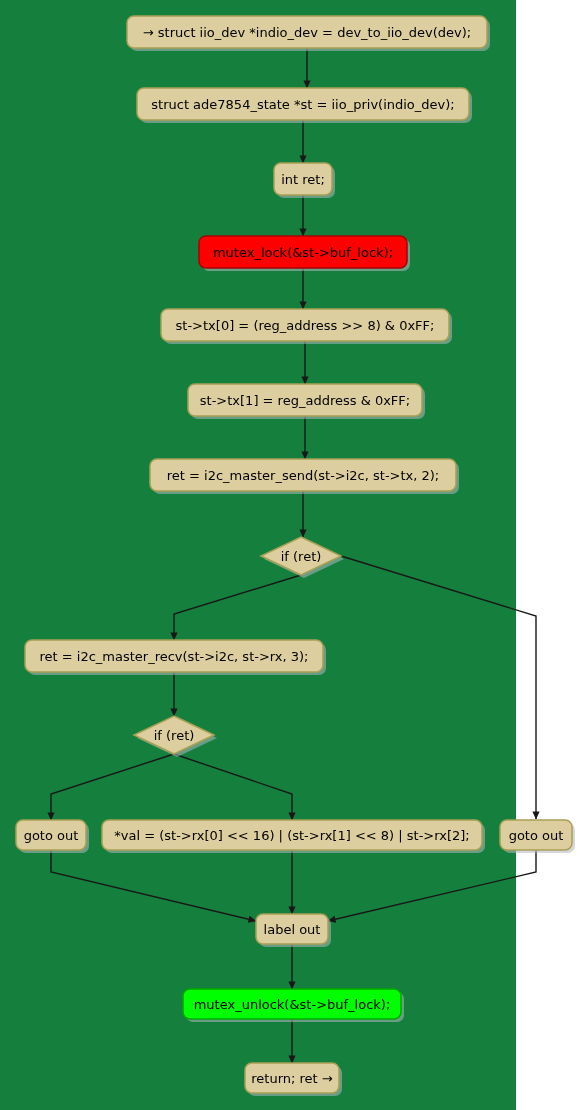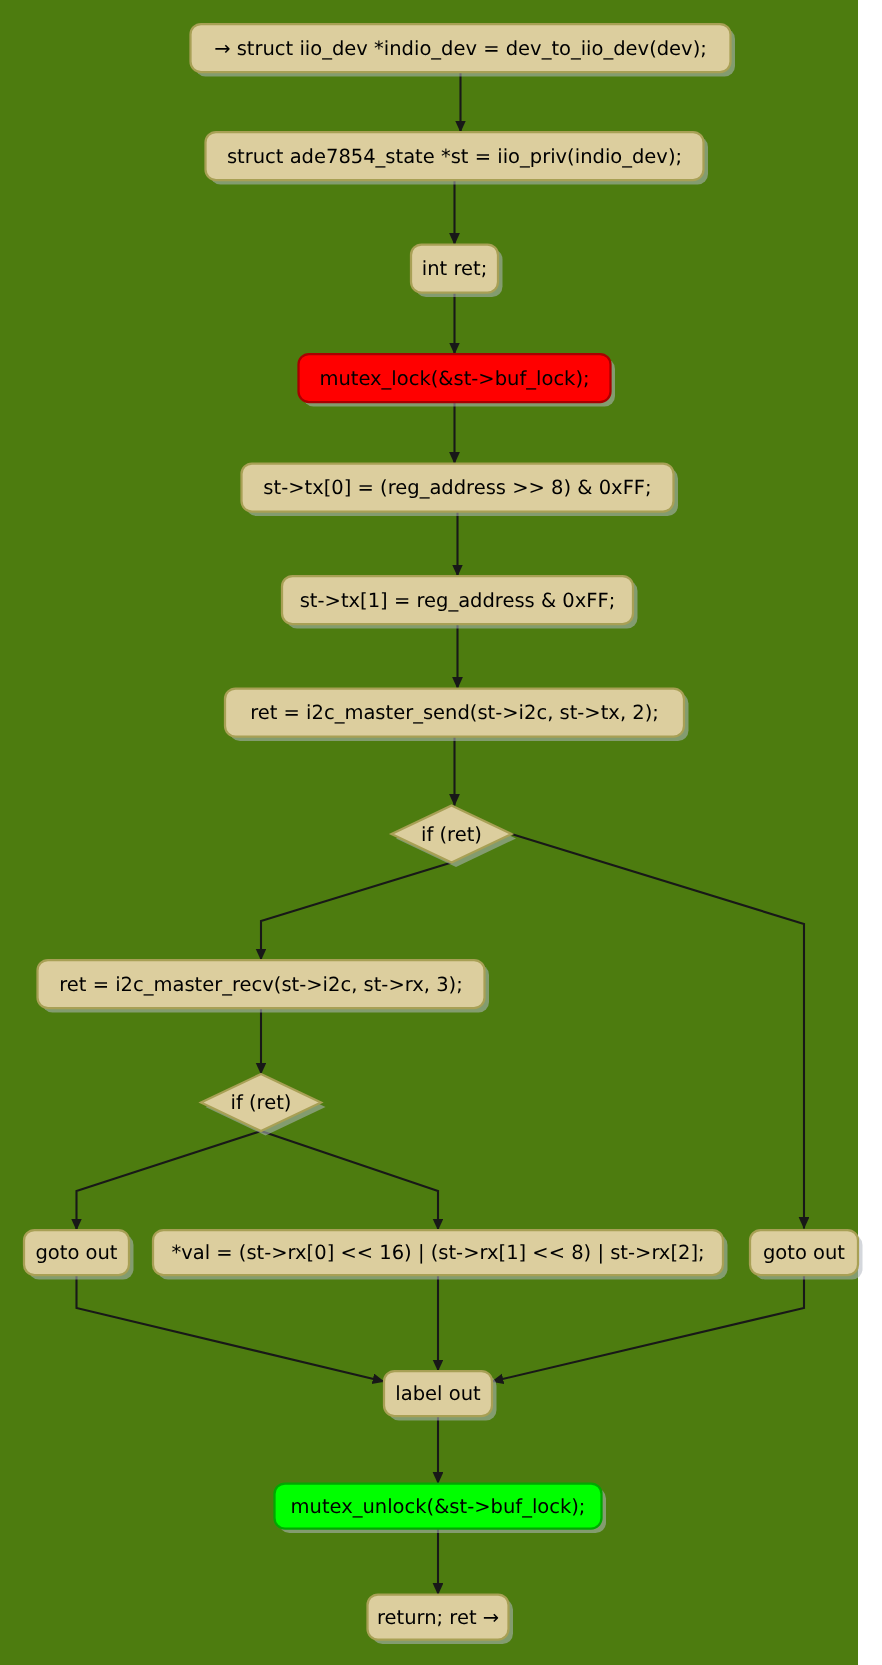--- a/index.html
+++ b/index.html
@@ -8,23 +8,23 @@
     background: #ffffff;
   }
   body {
     width: 588px;
     height: 1110px;
     font-family: "DejaVu Sans", sans-serif;
     overflow: hidden;
   }
   #flow-root {
     position: relative;
-    width: 572px;
+    width: 516px;
     height: 1110px;
-    background: #4d7c0f;
+    background: #15803d;
   }
   svg#flow-svg {
     position: absolute;
     top: 0;
     left: 0;
     width: 588px;
     height: 1110px;
     display: block;
   }
   .node-label {

